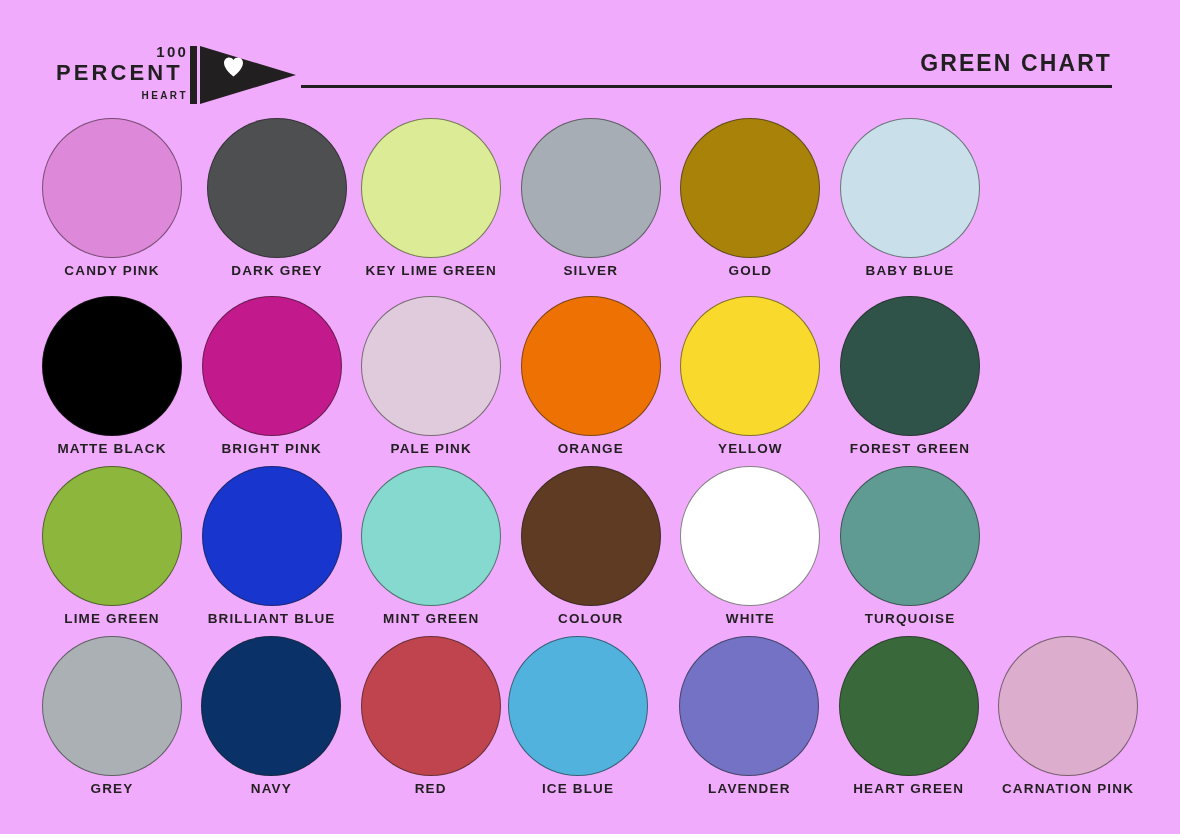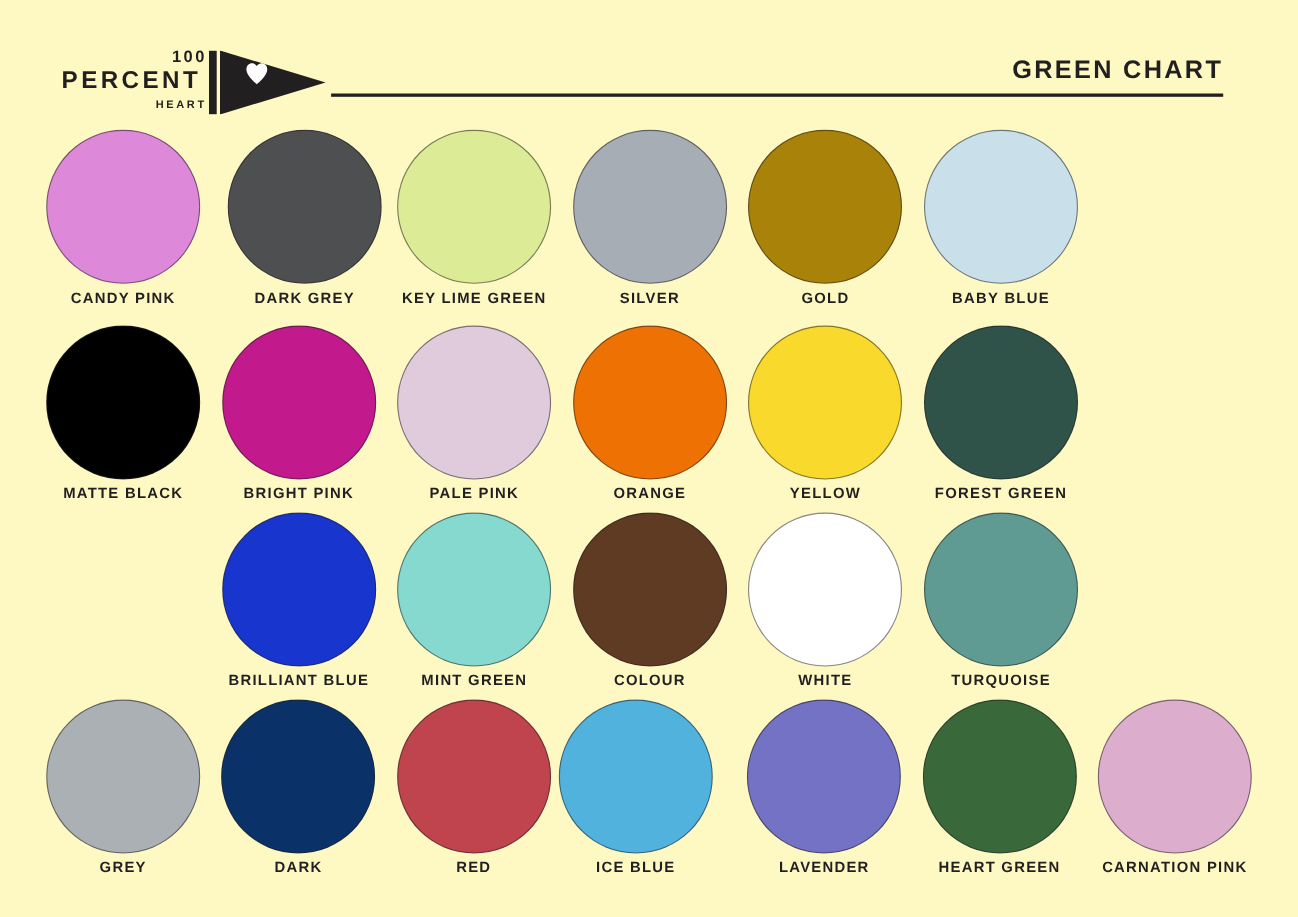--- a/index.html
+++ b/index.html
@@ -9,21 +9,21 @@
     height: 834px;
     background: #ffffff;
     font-family: "Liberation Sans", sans-serif;
     overflow: hidden;
   }
 
   #page {
     position: relative;
     width: 1180px;
     height: 834px;
-    background: #fef9c3;
+    background: #f0abfc;
   }
 
   
   #header {
     position: absolute;
     left: 0;
     top: 0;
     width: 1180px;
     height: 118px;
   }
@@ -231,20 +231,24 @@
         <div class="swatch" style="left: 680.4px;">
           <div class="swatch-disc" style="background: rgb(248, 217, 44);"></div>
           <div class="swatch-label">YELLOW</div>
         </div>
         <div class="swatch" style="left: 840px;">
           <div class="swatch-disc" style="background: rgb(48, 83, 73);"></div>
           <div class="swatch-label">FOREST GREEN</div>
         </div>
       </div>
     <div class="swatch-row" id="swatch-row-2">
+        <div class="swatch" style="left: 42px;">
+          <div class="swatch-disc" style="background: rgb(140, 182, 60);"></div>
+          <div class="swatch-label">LIME GREEN</div>
+        </div>
         <div class="swatch" style="left: 201.6px;">
           <div class="swatch-disc" style="background: rgb(24, 53, 206);"></div>
           <div class="swatch-label">BRILLIANT BLUE</div>
         </div>
         <div class="swatch" style="left: 361.2px;">
           <div class="swatch-disc" style="background: rgb(133, 217, 206);"></div>
           <div class="swatch-label">MINT GREEN</div>
         </div>
         <div class="swatch" style="left: 520.8px;">
           <div class="swatch-disc" style="background: rgb(94, 59, 34);"></div>
@@ -259,21 +263,21 @@
           <div class="swatch-label">TURQUOISE</div>
         </div>
       </div>
     <div class="swatch-row" id="swatch-row-3">
         <div class="swatch" style="left: 42px;">
           <div class="swatch-disc" style="background: rgb(171, 176, 181);"></div>
           <div class="swatch-label">GREY</div>
         </div>
         <div class="swatch" style="left: 201.333px;">
           <div class="swatch-disc" style="background: rgb(10, 50, 105);"></div>
-          <div class="swatch-label">DARK</div>
+          <div class="swatch-label">NAVY</div>
         </div>
         <div class="swatch" style="left: 360.667px;">
           <div class="swatch-disc" style="background: rgb(191, 68, 77);"></div>
           <div class="swatch-label">RED</div>
         </div>
         <div class="swatch" style="left: 508px;">
           <div class="swatch-disc" style="background: rgb(82, 178, 222);"></div>
           <div class="swatch-label">ICE BLUE</div>
         </div>
         <div class="swatch" style="left: 679.333px;">

